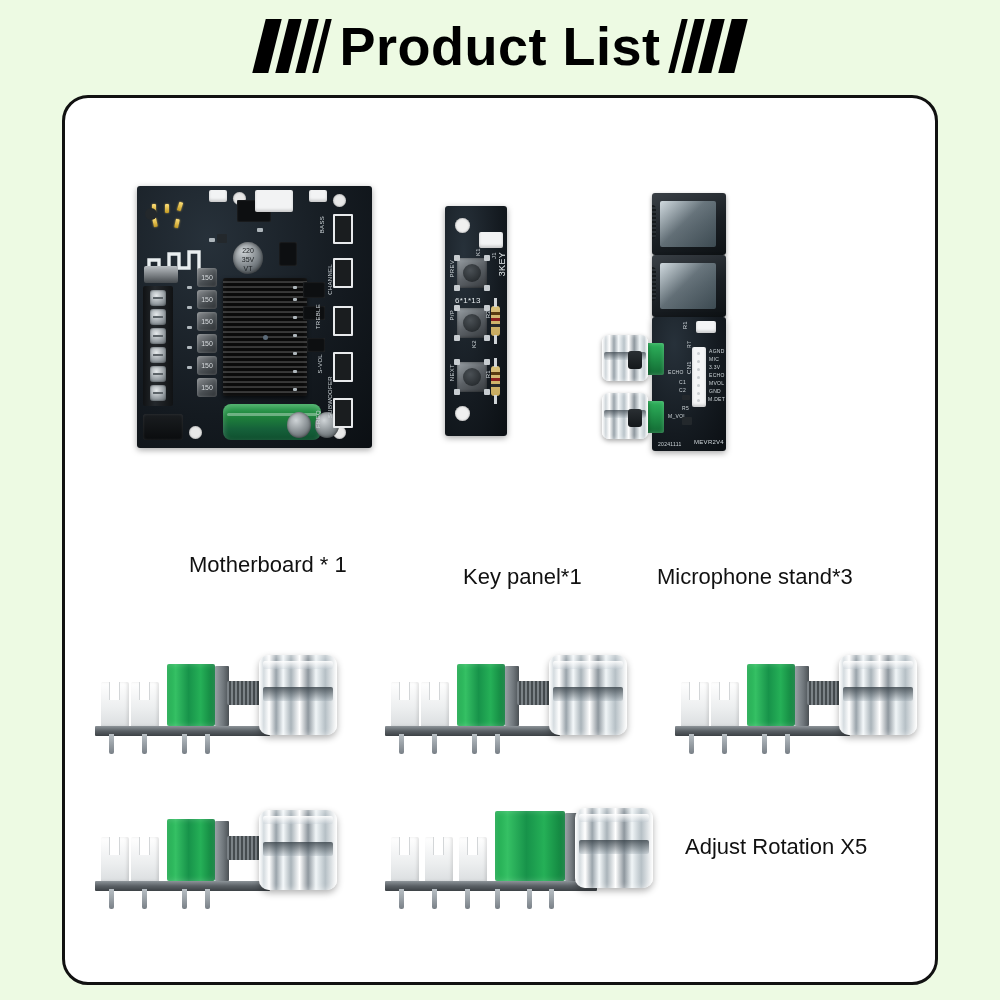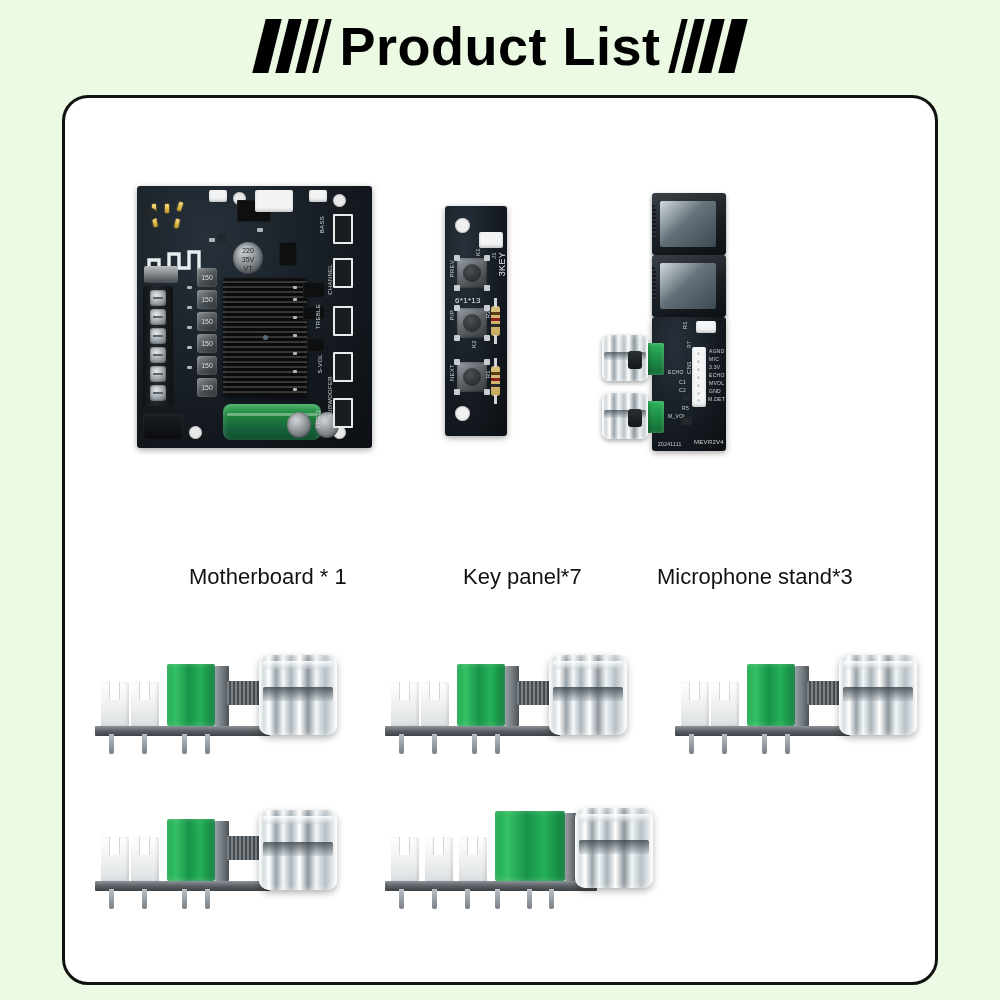--- a/index.html
+++ b/index.html
@@ -466,22 +466,22 @@
       <div class="greenpot" style="left:28px;top:150px"></div>
       <div class="knob" style="left:-8px;top:142px"></div>
       <div style="position:absolute;left:18px;top:158px;width:14px;height:18px;border-radius:3px;background:linear-gradient(180deg,#2a2f33,#14181b);"></div>
 
       <div class="greenpot" style="left:28px;top:208px"></div>
       <div class="knob" style="left:-8px;top:200px"></div>
       <div style="position:absolute;left:18px;top:216px;width:14px;height:18px;border-radius:3px;background:linear-gradient(180deg,#2a2f33,#14181b);"></div>
     </div>
   </div>
 
-  <div class="caption" style="left:124px;top:466px">Motherboard * 1</div>
-  <div class="caption" style="left:398px;top:466px">Key panel*7</div>
+  <div class="caption" style="left:124px;top:454px">Motherboard * 1</div>
+  <div class="caption" style="left:398px;top:466px">Key panel*1</div>
   <div class="caption" style="left:592px;top:466px">Microphone stand*3</div>
 
   <div class="pot" style="left:22px;top:545px">
     <div class="strip"></div>
     <i class="leg" style="left:22px"></i>
       <i class="leg" style="left:55px"></i>
     <i class="leg" style="left:95px"></i>
       <i class="leg" style="left:118px"></i>
     <div class="wblk" style="left:14px"></div>
     <div class="wblk" style="left:44px"></div>
@@ -542,14 +542,15 @@
     <i class="leg" style="left:150px"></i>
       <i class="leg" style="left:172px"></i>
     <div class="wblk" style="left:14px"></div>
     <div class="wblk" style="left:48px"></div>
     <div class="wblk" style="left:82px"></div>
     <div class="body" style="left:118px;width:70px;height:70px"></div>
     <div class="metalcase" style="left:188px;height:68px"></div>
     <div class="knobbig" style="left:198px;top:10px"></div>
   </div>
 
+  <div class="caption" style="left:620px;top:736px">Adjust Rotation X5</div>
 
 </div>
 
 </body></html>

